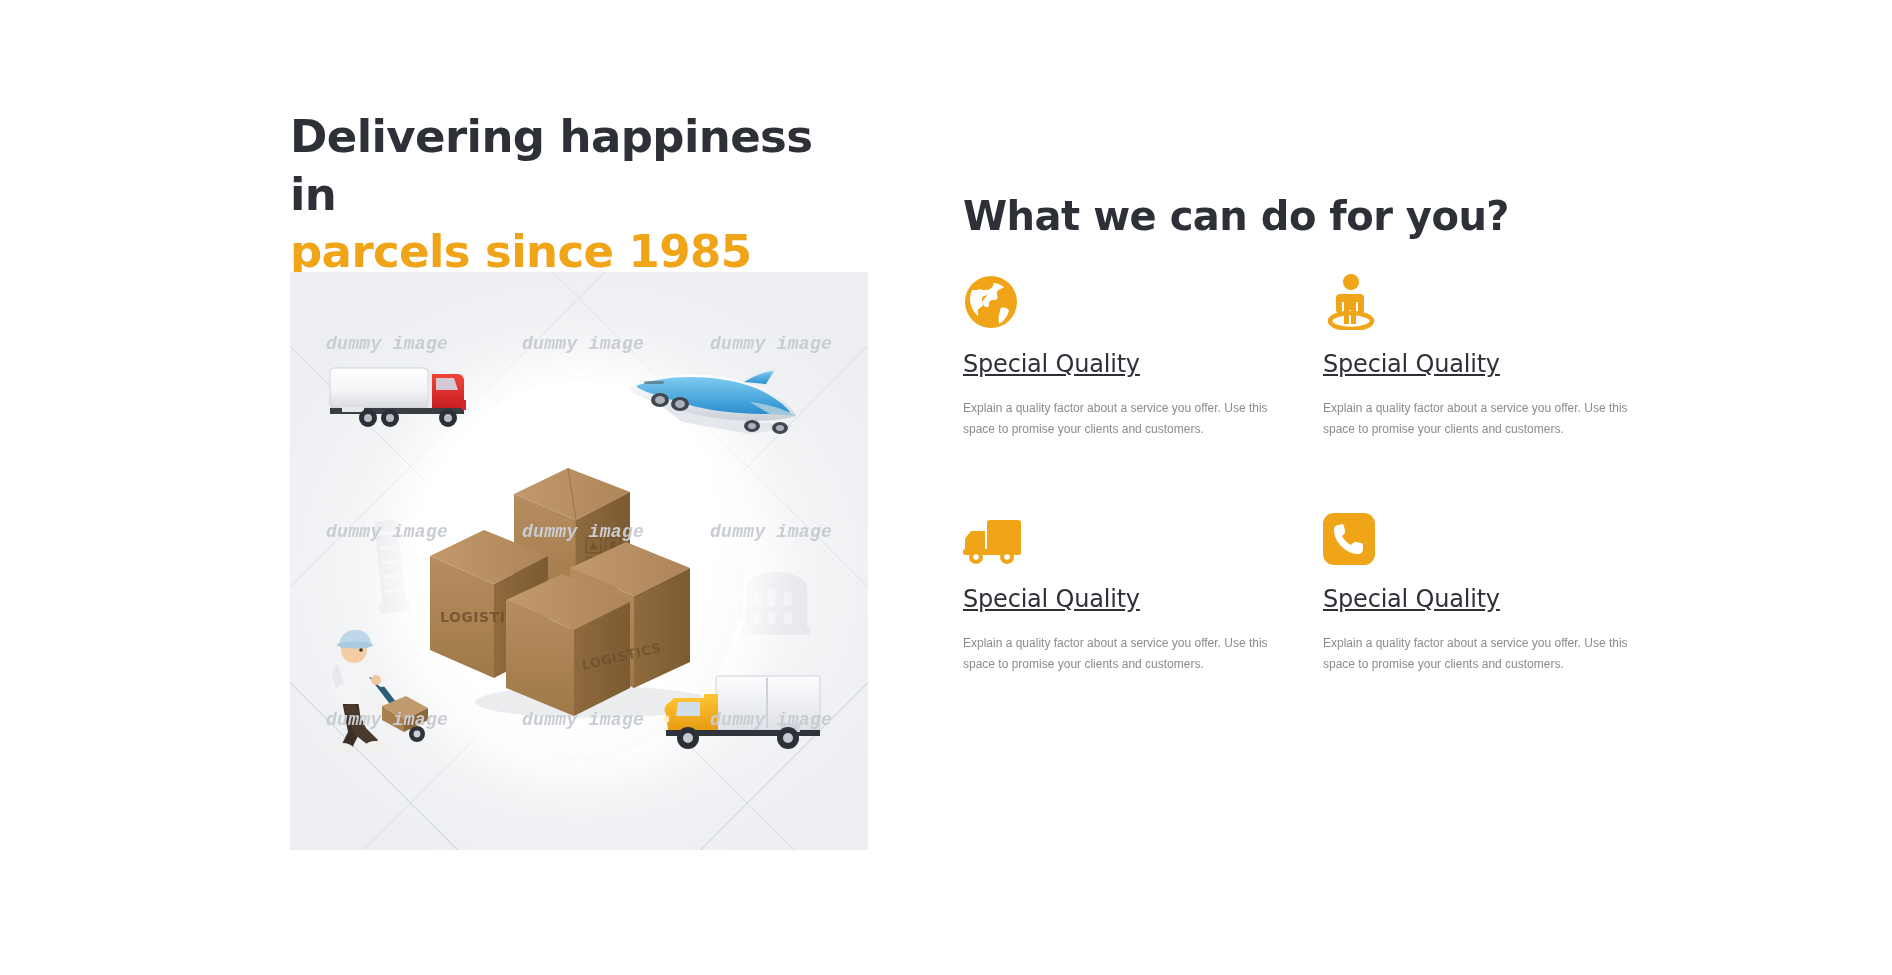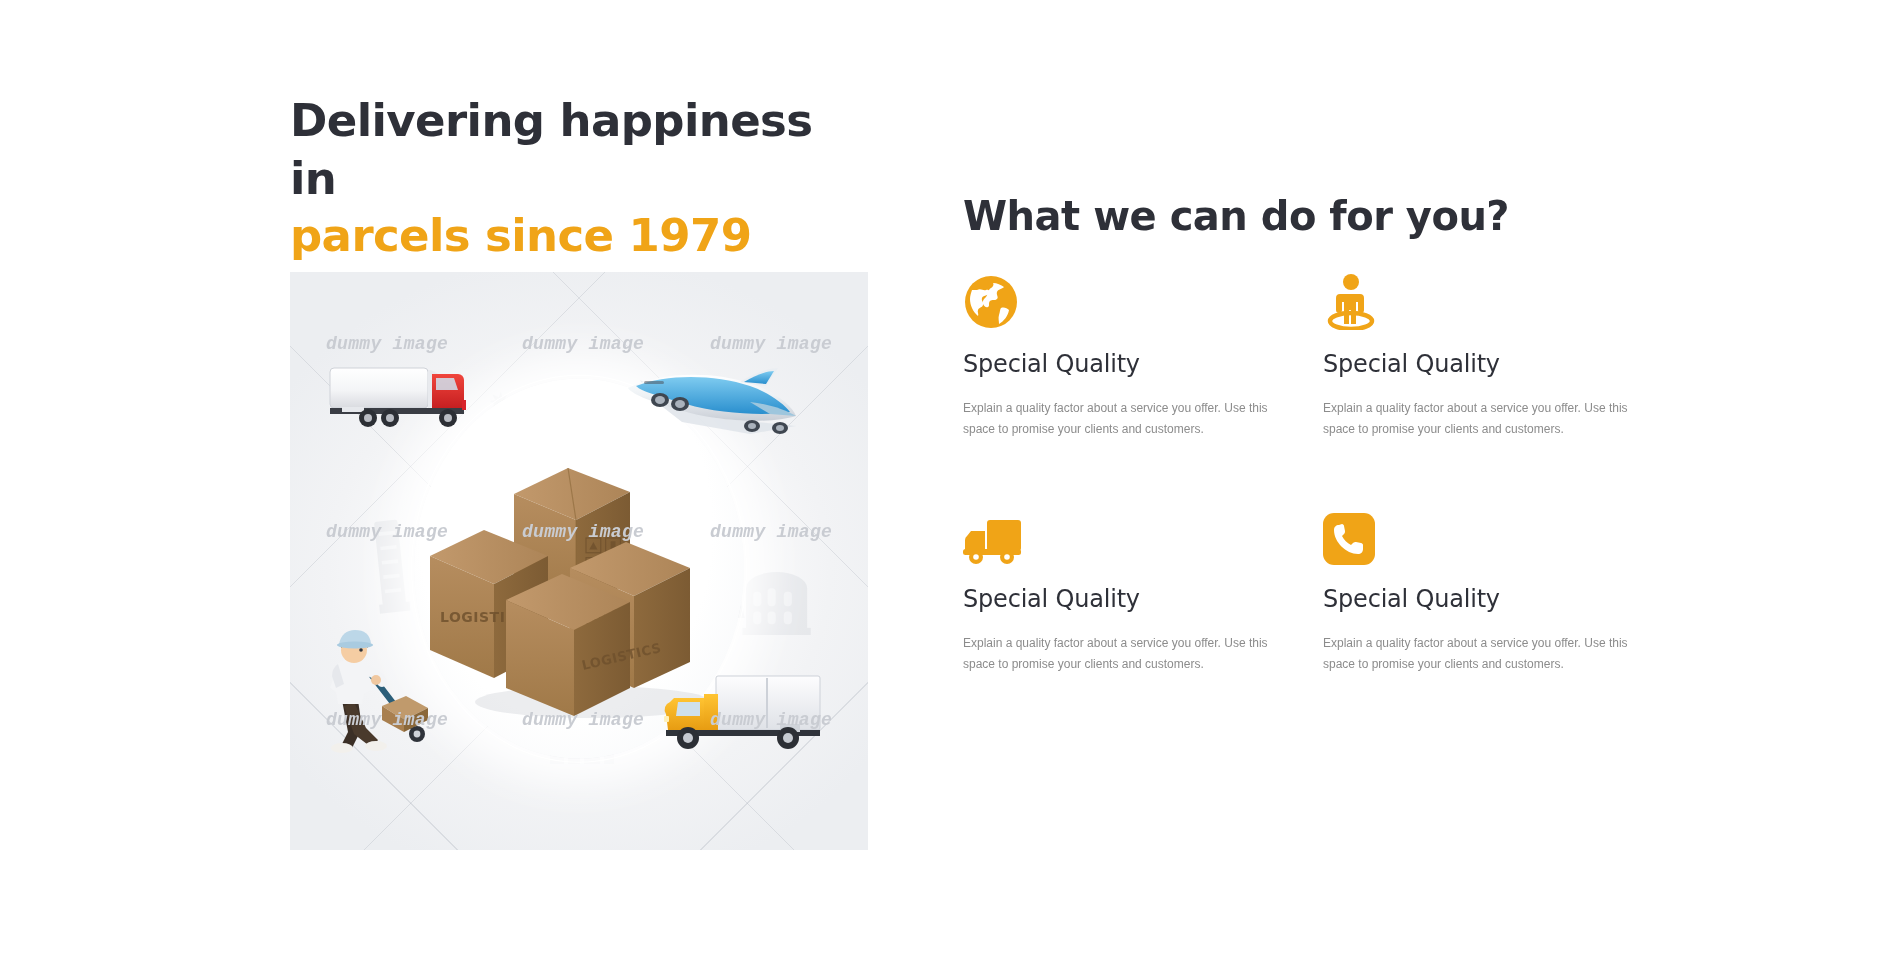--- a/index.html
+++ b/index.html
@@ -5,21 +5,21 @@
   * { margin:0; padding:0; box-sizing:border-box; }
   html, body {
     width:1892px; height:975px;
     background:#ffffff;
     font-family:"Liberation Sans", sans-serif;
     overflow:hidden;
   }
   .page { position:relative; width:1892px; height:975px; background:#fff; }
 
   
-  .left-col { position:absolute; left:290px; top:92px; width:580px; }
+  .left-col { position:absolute; left:290px; top:108px; width:580px; }
 
   .hero-title {
     font-family:"DejaVu Sans", sans-serif;
     font-weight:700;
     font-size:45px;
     line-height:1.28;
     letter-spacing:-0.6px;
   }
   .hero-line-1 { color:#2E3038; display:block; }
   .hero-line-2 { color:#F0A417; display:block; }
@@ -95,37 +95,38 @@
     margin-bottom:20px;
   }
   .feature-icon svg { display:block; }
   .feature-heading {
     font-family:"DejaVu Sans", sans-serif;
     font-weight:400;
     font-size:24px;
     color:#2E3038;
     margin-bottom:20px;
     letter-spacing:-0.2px;
+    text-decoration:underline;
   }
   .feature-body {
     font-family:"Liberation Sans", sans-serif;
     font-size:12px;
     line-height:1.78;
     color:#8C8C8C;
   }
 </style>
 </head>
 <body>
 
 <div class="page">
 
   <div class="left-col">
     <h1 class="hero-title">
       <span class="hero-line-1">Delivering happiness in</span>
-      <span class="hero-line-2">parcels since 1979</span>
+      <span class="hero-line-2">parcels since 1985</span>
     </h1>
   </div>
 
   <div class="illustration">
     <div class="illus-inner">
 
       <div class="hatch"></div>
 
       <svg class="landmarks" viewBox="0 0 578 578">
         <g fill="#d6d9de">

